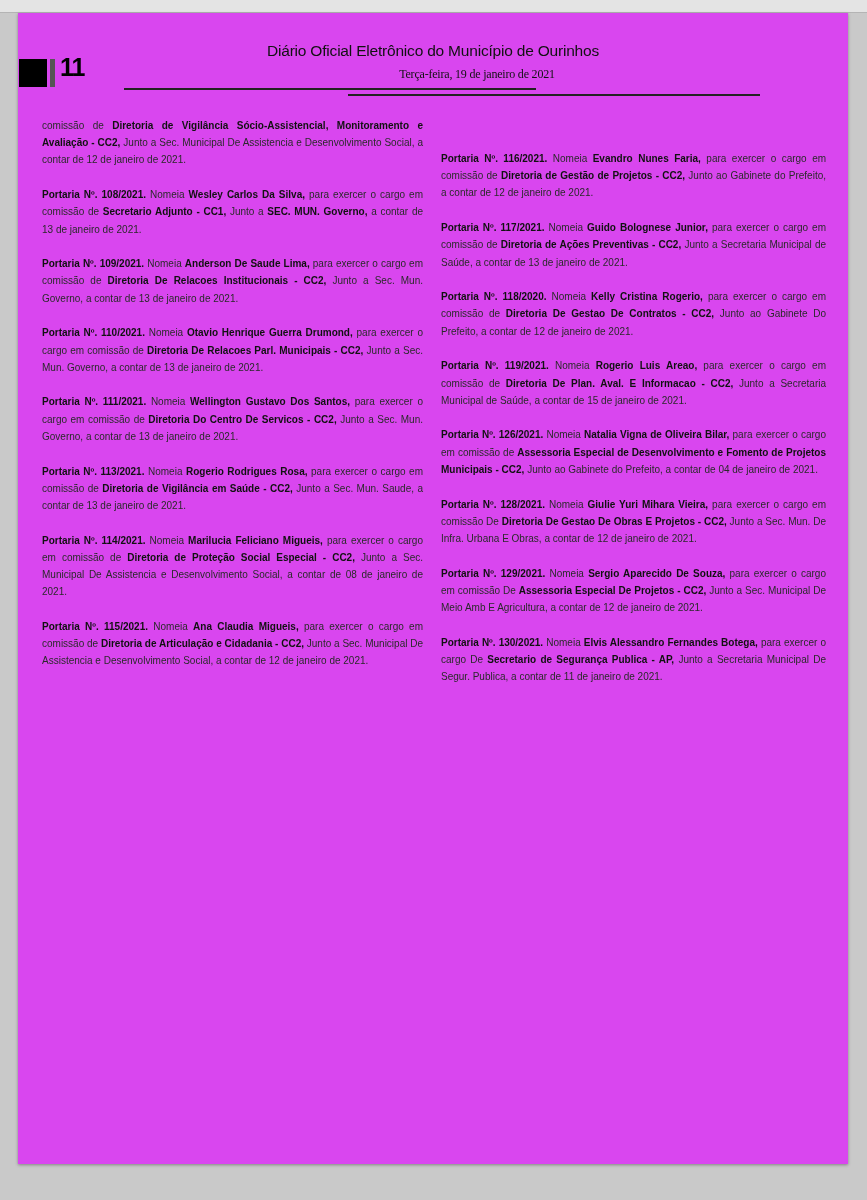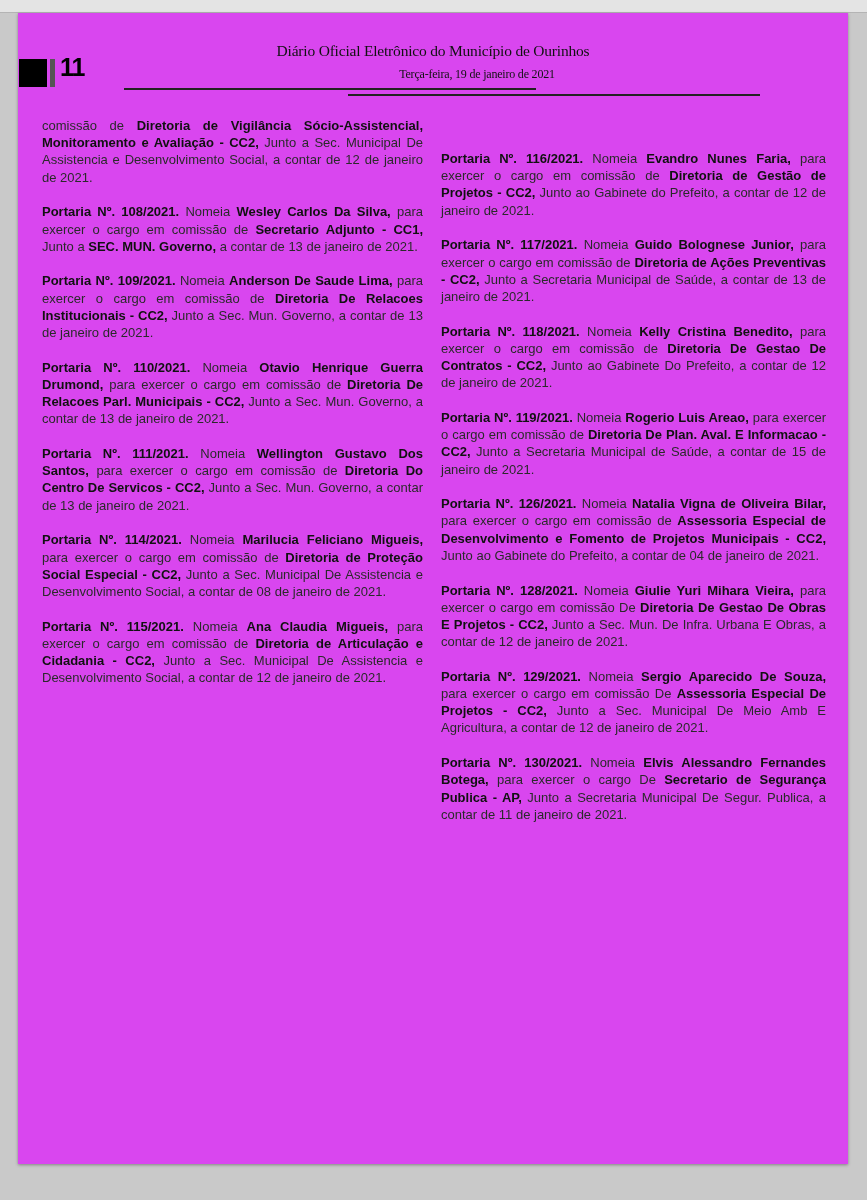--- a/index.html
+++ b/index.html
@@ -24,35 +24,35 @@
     .page-marker-bar {
       position: absolute; left: 32px; top: 46px; width: 5px; height: 28px; background: #555;
     }
     .page-number {
       position: absolute; left: 42px; top: 40px;
       font-family: "Liberation Sans", sans-serif; font-weight: bold;
       font-size: 25px; color: #000; letter-spacing: -1px;
     }
     .header-title {
       position: absolute; left: 0; width: 830px; top: 29px; text-align: center;
-      font-family: Liberation Serif, serif; font-size: 15.5px; color: #111;
+      font-family: Liberation Sans, sans-serif; font-size: 15.5px; color: #111;
       letter-spacing: -0.2px;
     }
     .header-date {
       position: absolute; left: 0; width: 830px; top: 54px; text-align: center;
       font-family: "Liberation Serif", serif; font-size: 12px; color: #111;
       letter-spacing: -0.2px;
       margin-left: 44px;
     }
     .rule1 { position: absolute; left: 106px; top: 75px; width: 412px; height: 2px; background: #222; }
     .rule2 { position: absolute; left: 330px; top: 81px; width: 412px; height: 2px; background: #222; }
 
     .col {
       position: absolute; top: 104px;
-      font-size: 13px; line-height: 17.2px; color: #2a2a2a;
+      font-size: 10px; line-height: 17.2px; color: #2a2a2a;
       text-align: justify;
     }
     .col-left { left: 24px; width: 381px; }
     .col-right { left: 423px; width: 385px; margin-top: 33px; }
     .entry { margin: 0 0 17.5px 0; }
     .entry b { font-weight: bold; color: #111; }
   </style>
 </head>
 <body>
 
@@ -66,26 +66,27 @@
   <div class="header-date">Terça-feira, 19 de janeiro de 2021</div>
   <div class="rule1"></div>
   <div class="rule2"></div>
 
   <div class="col col-left">
       <p class="entry"><span>comissão  de </span><b>Diretoria de Vigilância Sócio-Assistencial, Monitoramento e Avaliação - CC2,</b><span> Junto a Sec. Municipal De Assistencia e Desenvolvimento Social, a contar de 12 de janeiro de 2021.</span></p>
       <p class="entry"><b>Portaria Nº. 108/2021.</b><span> Nomeia </span><b>Wesley Carlos Da Silva,</b><span> para exercer o  cargo em comissão  de </span><b>Secretario Adjunto - CC1,</b><span> Junto a </span><b>SEC. MUN. Governo,</b><span> a contar de 13 de janeiro de 2021.</span></p>
       <p class="entry"><b>Portaria Nº. 109/2021.</b><span> Nomeia </span><b>Anderson De Saude Lima,</b><span> para exercer o  cargo em comissão  de </span><b>Diretoria De Relacoes Institucionais - CC2,</b><span> Junto a Sec. Mun. Governo, a contar de 13 de janeiro de 2021.</span></p>
       <p class="entry"><b>Portaria Nº. 110/2021.</b><span> Nomeia </span><b>Otavio Henrique Guerra Drumond,</b><span> para exercer o cargo em comissão de </span><b>Diretoria De Relacoes Parl. Municipais - CC2,</b><span> Junto a Sec. Mun. Governo, a contar de 13 de janeiro de 2021.</span></p>
       <p class="entry"><b>Portaria Nº. 111/2021.</b><span> Nomeia </span><b>Wellington Gustavo Dos Santos,</b><span> para exercer o  cargo em comissão  de </span><b>Diretoria Do Centro De Servicos - CC2,</b><span> Junto a Sec. Mun. Governo, a contar de 13 de janeiro de 2021.</span></p>
+      <p class="entry"><b>Portaria Nº. 113/2021.</b><span> Nomeia </span><b>Rogerio Rodrigues Rosa,</b><span> para exercer o  cargo em comissão  de </span><b>Diretoria de Vigilância em Saúde - CC2,</b><span> Junto a Sec. Mun. Saude, a contar de 13 de janeiro de 2021.</span></p>
       <p class="entry"><b>Portaria Nº. 114/2021.</b><span> Nomeia </span><b>Marilucia Feliciano Migueis,</b><span> para exercer o  cargo em comissão  de </span><b>Diretoria de Proteção Social Especial - CC2,</b><span> Junto a Sec. Municipal De Assistencia e Desenvolvimento Social, a contar de 08 de janeiro de 2021.</span></p>
       <p class="entry"><b>Portaria Nº. 115/2021.</b><span> Nomeia </span><b>Ana Claudia Migueis,</b><span> para exercer o  cargo em comissão  de </span><b>Diretoria de Articulação e Cidadania - CC2,</b><span> Junto a Sec. Municipal De Assistencia e Desenvolvimento Social, a contar de 12 de janeiro de 2021.</span></p>
     </div>
   <div class="col col-right">
       <p class="entry"><b>Portaria Nº. 116/2021.</b><span> Nomeia </span><b>Evandro Nunes Faria,</b><span> para exercer o  cargo em comissão  de </span><b>Diretoria de Gestão de Projetos - CC2,</b><span> Junto ao Gabinete do Prefeito, a contar de 12 de janeiro de 2021.</span></p>
       <p class="entry"><b>Portaria Nº. 117/2021.</b><span> Nomeia </span><b>Guido Bolognese Junior,</b><span> para exercer o  cargo em comissão  de </span><b>Diretoria de Ações Preventivas - CC2,</b><span> Junto a Secretaria Municipal de Saúde, a contar de 13 de janeiro de 2021.</span></p>
-      <p class="entry"><b>Portaria Nº. 118/2021.</b><span> Nomeia </span><b>Kelly Cristina Benedito,</b><span> para exercer o  cargo em comissão  de </span><b>Diretoria De Gestao De Contratos - CC2,</b><span> Junto ao Gabinete Do Prefeito, a contar de 12 de janeiro de 2021.</span></p>
+      <p class="entry"><b>Portaria Nº. 118/2020.</b><span> Nomeia </span><b>Kelly Cristina Rogerio,</b><span> para exercer o  cargo em comissão  de </span><b>Diretoria De Gestao De Contratos - CC2,</b><span> Junto ao Gabinete Do Prefeito, a contar de 12 de janeiro de 2021.</span></p>
       <p class="entry"><b>Portaria Nº. 119/2021.</b><span> Nomeia </span><b>Rogerio Luis Areao,</b><span> para exercer o  cargo em comissão  de </span><b>Diretoria De Plan. Aval. E Informacao - CC2,</b><span> Junto a  Secretaria Municipal de Saúde, a contar de 15 de janeiro de 2021.</span></p>
       <p class="entry"><b>Portaria Nº. 126/2021.</b><span> Nomeia </span><b>Natalia Vigna de Oliveira Bilar,</b><span> para exercer o  cargo em comissão de </span><b>Assessoria Especial de Desenvolvimento e Fomento de Projetos Municipais - CC2,</b><span> Junto ao Gabinete do Prefeito, a contar de 04 de janeiro de 2021.</span></p>
       <p class="entry"><b>Portaria Nº. 128/2021.</b><span> Nomeia </span><b>Giulie Yuri Mihara Vieira,</b><span> para exercer o  cargo em comissão  De </span><b>Diretoria De Gestao De Obras E Projetos - CC2,</b><span> Junto a Sec. Mun. De Infra. Urbana E Obras, a contar de 12 de janeiro de 2021.</span></p>
       <p class="entry"><b>Portaria Nº. 129/2021.</b><span> Nomeia </span><b>Sergio Aparecido De Souza,</b><span> para exercer o  cargo em comissão  De </span><b>Assessoria Especial De Projetos - CC2,</b><span> Junto a Sec. Municipal De Meio Amb E Agricultura, a contar de 12 de janeiro de 2021.</span></p>
       <p class="entry"><b>Portaria Nº. 130/2021.</b><span> Nomeia </span><b>Elvis Alessandro Fernandes Botega,</b><span> para exercer o  cargo De </span><b>Secretario de Segurança Publica - AP,</b><span> Junto a Secretaria Municipal De Segur. Publica, a contar de 11 de janeiro de 2021.</span></p>
     </div>
 </div>
 
 </body></html>

